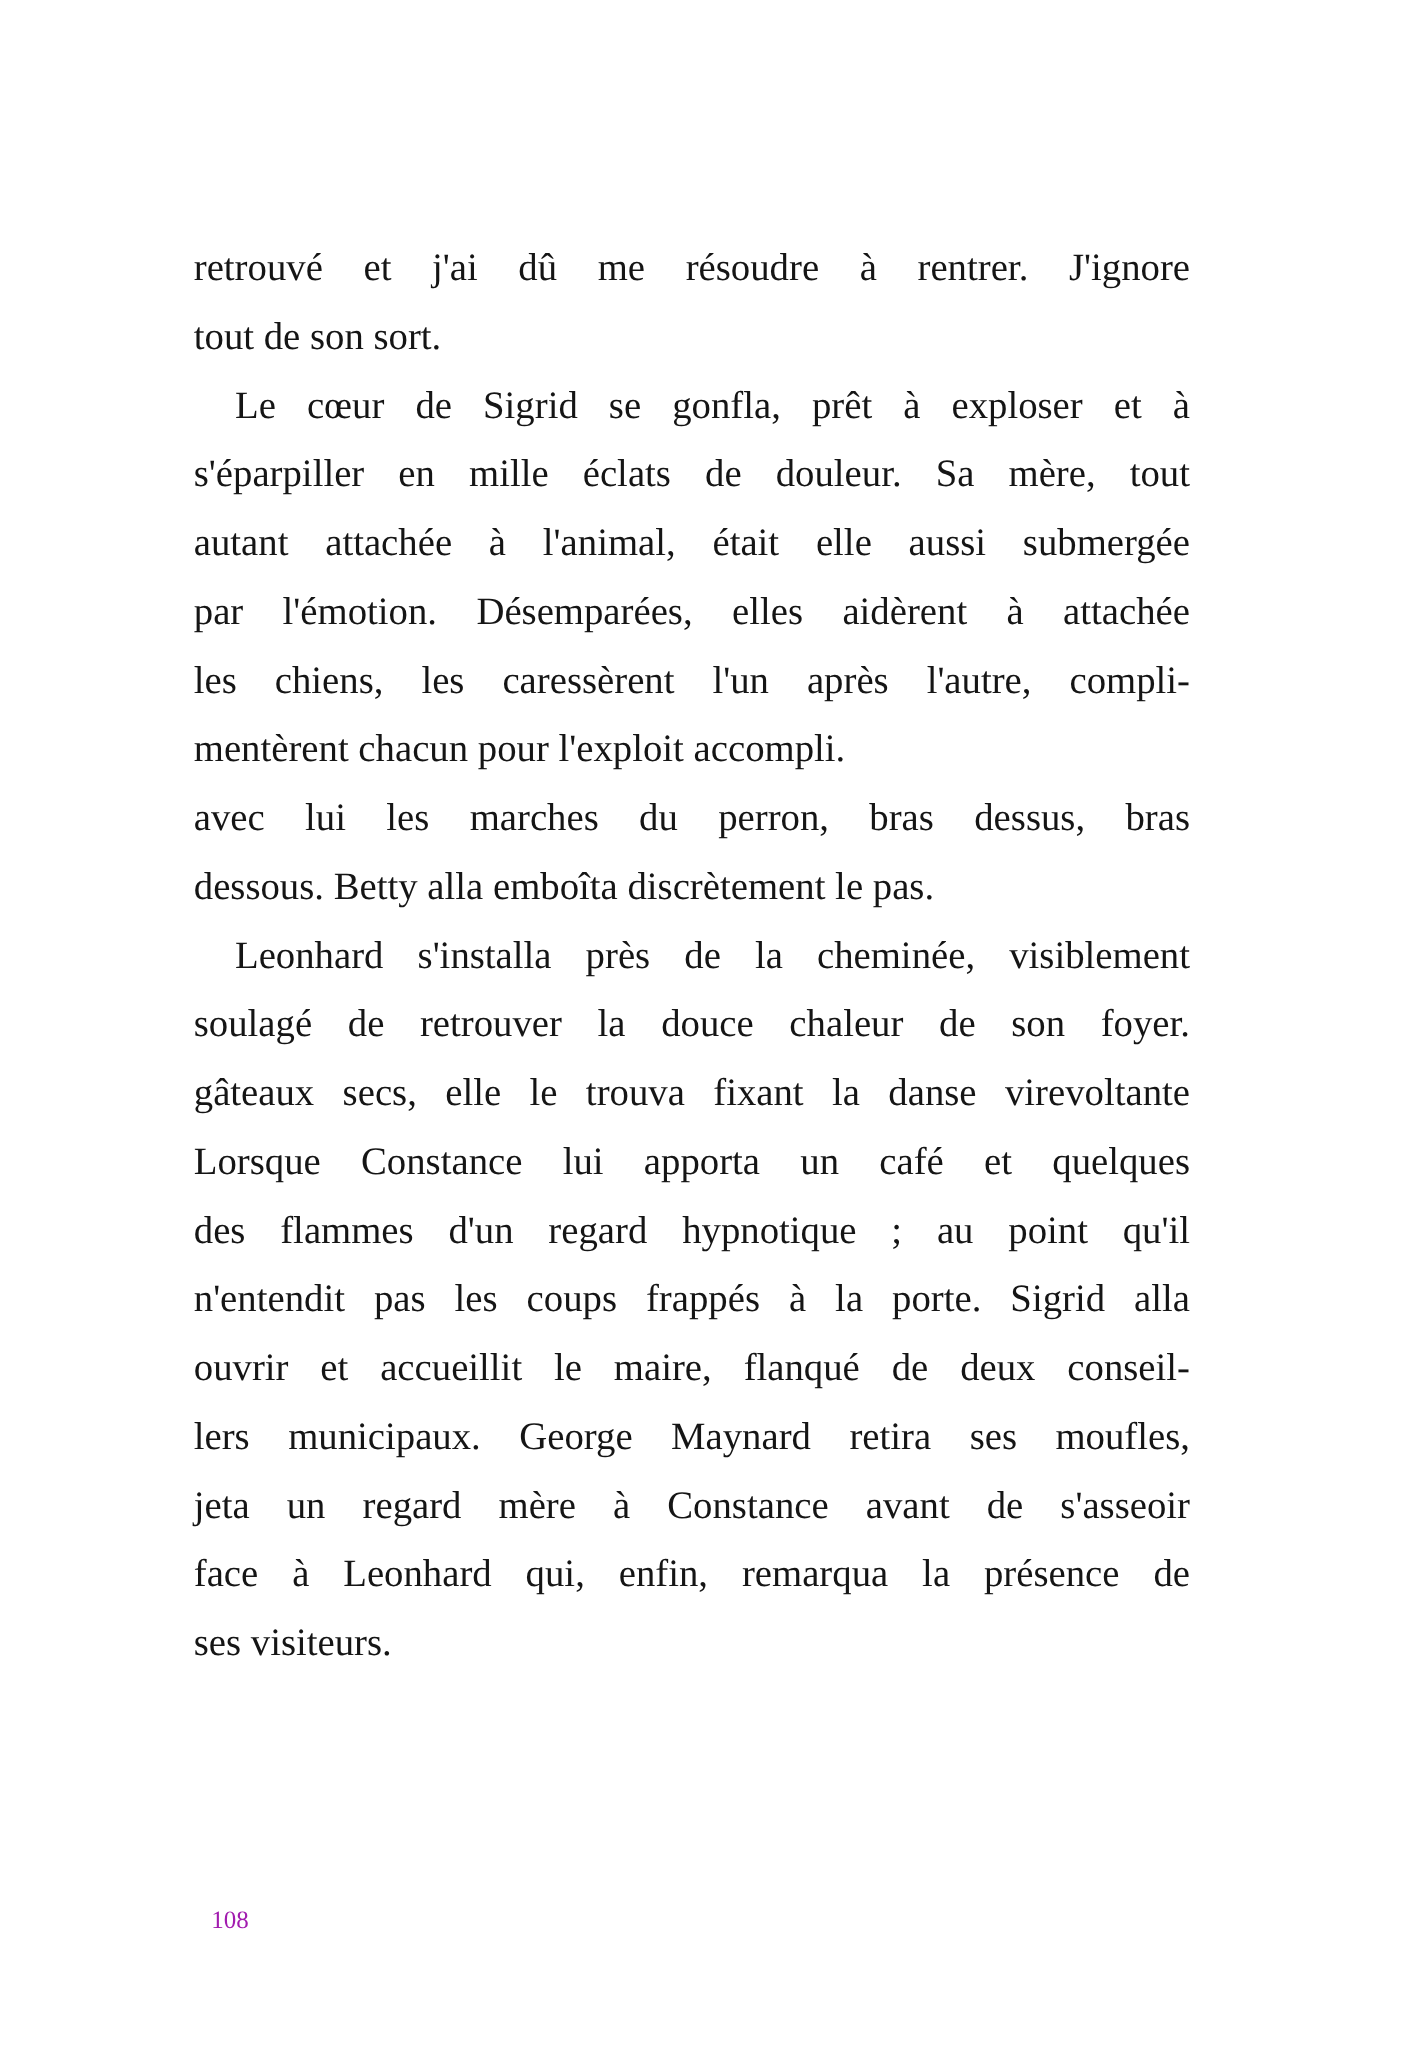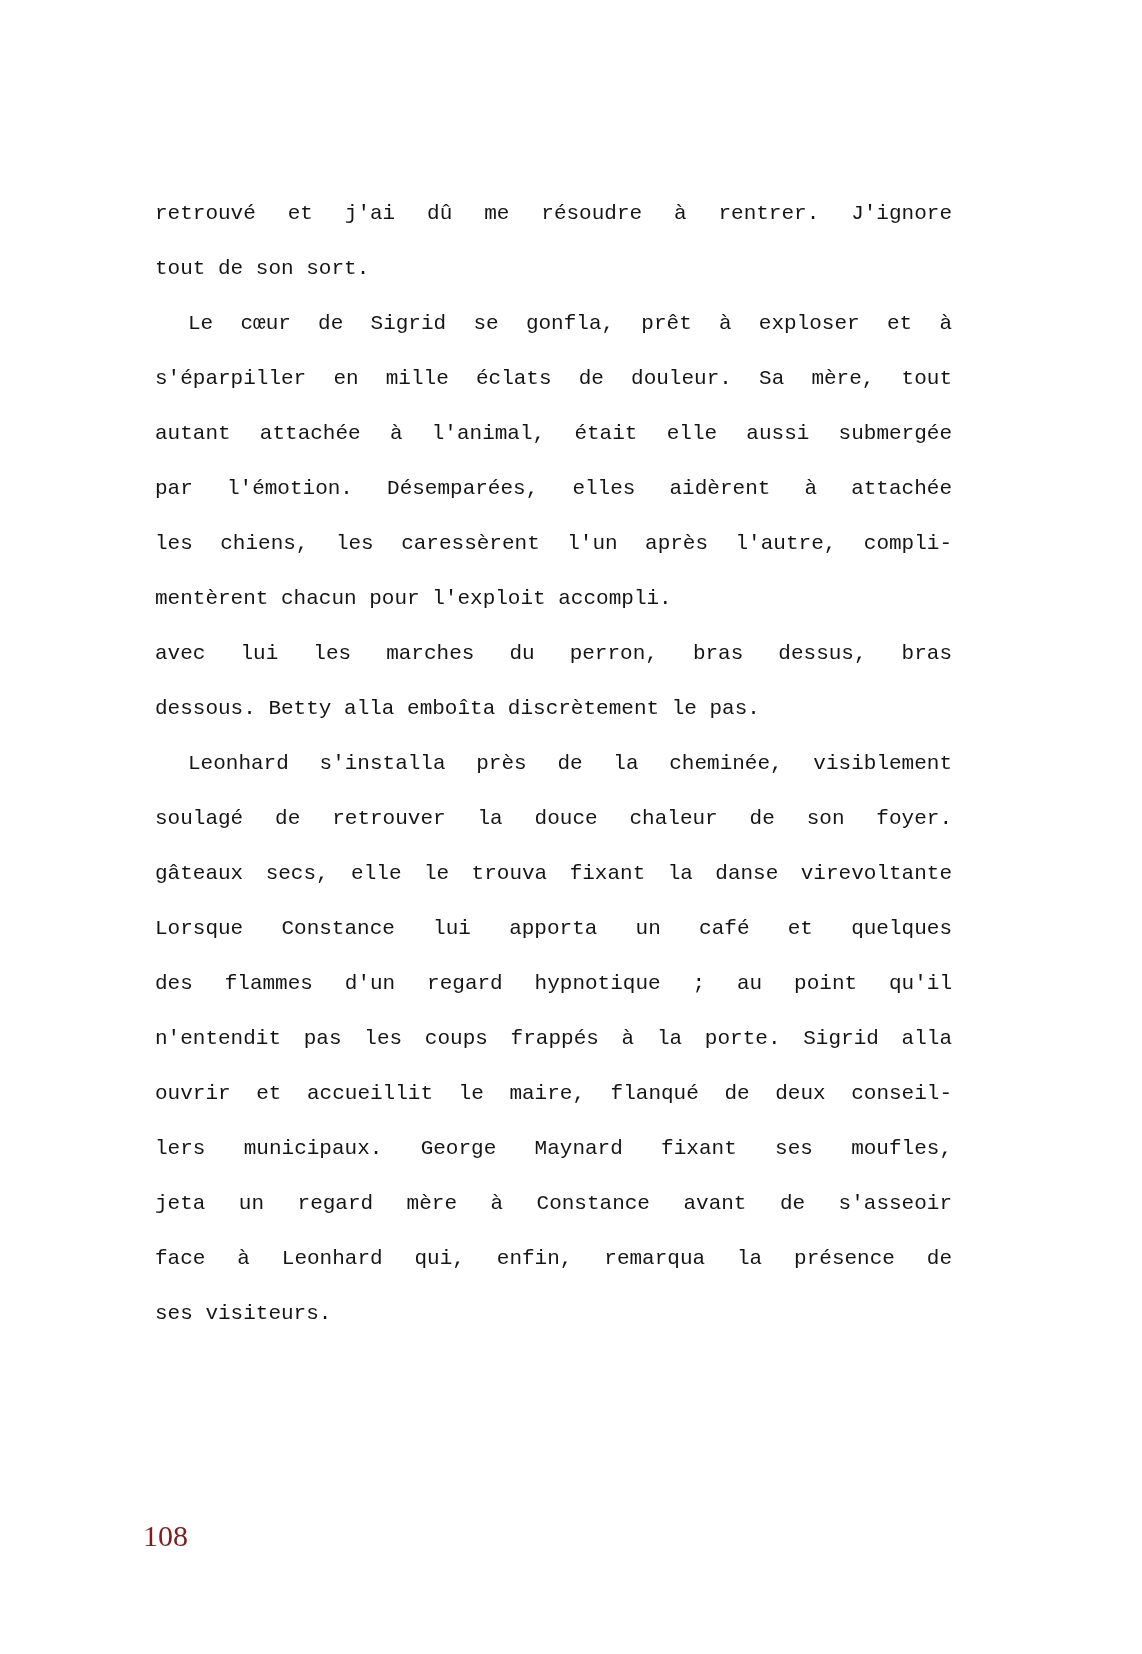--- a/index.html
+++ b/index.html
@@ -15,46 +15,45 @@
     height: 1654px;
     background: #ffffff;
     color: #151515;
     overflow: hidden;
   }
   .text-block {
     position: absolute;
     left: 155px;
     right: 190px;
     top: 186px;
-    font-size: 21px;
+    font-size: 31px;
     line-height: 55px;
     color: #151515;
-    font-family: Liberation Mono, monospace;
   }
   .paragraph { }
   .line {
     text-align: justify;
     text-align-last: justify;
     white-space: normal;
     height: 55px;
   }
   .line.last {
     text-align-last: left;
   }
   .line.indent {
     padding-left: 33px;
   }
   .italic { font-style: italic; }
   .page-number {
     position: absolute;
-    left: 143px;
+    left: 169px;
     top: 1516px;
-    font-size: 30px;
+    font-size: 20px;
     line-height: 40px;
-    color: #7f1d1d;
+    color: #a21caf;
   }
 </style>
 </head>
 <body>
 
 <div class="book-page">
   <div class="text-block">
       <div class="paragraph">
         <div class="line"><span>retrouvé et j'ai dû me résoudre à rentrer. J'ignore</span></div>
         <div class="line last"><span>tout de son sort.</span></div>
@@ -72,20 +71,20 @@
         <div class="line last"><span>dessous. Betty alla emboîta discrètement le pas.</span></div>
       </div>
       <div class="paragraph">
         <div class="line indent"><span>Leonhard s'installa près de la cheminée, visiblement</span></div>
         <div class="line"><span>soulagé de retrouver la douce chaleur de son foyer.</span></div>
         <div class="line"><span>gâteaux secs, elle le trouva fixant la danse virevoltante</span></div>
         <div class="line"><span>Lorsque Constance lui apporta un café et quelques</span></div>
         <div class="line"><span>des flammes d'un regard hypnotique ; au point qu'il</span></div>
         <div class="line"><span>n'entendit pas les coups frappés à la porte. Sigrid alla</span></div>
         <div class="line"><span>ouvrir et accueillit le maire, flanqué de deux conseil-</span></div>
-        <div class="line"><span>lers municipaux. George Maynard fixant ses moufles,</span></div>
+        <div class="line"><span>lers municipaux. George Maynard retira ses moufles,</span></div>
         <div class="line"><span>jeta un regard mère à Constance avant de s'asseoir</span></div>
         <div class="line"><span>face à Leonhard qui, enfin, remarqua la présence de</span></div>
         <div class="line last"><span>ses visiteurs.</span></div>
       </div>
     </div>
   <div class="page-number">108</div>
 </div>
 
 </body></html>

